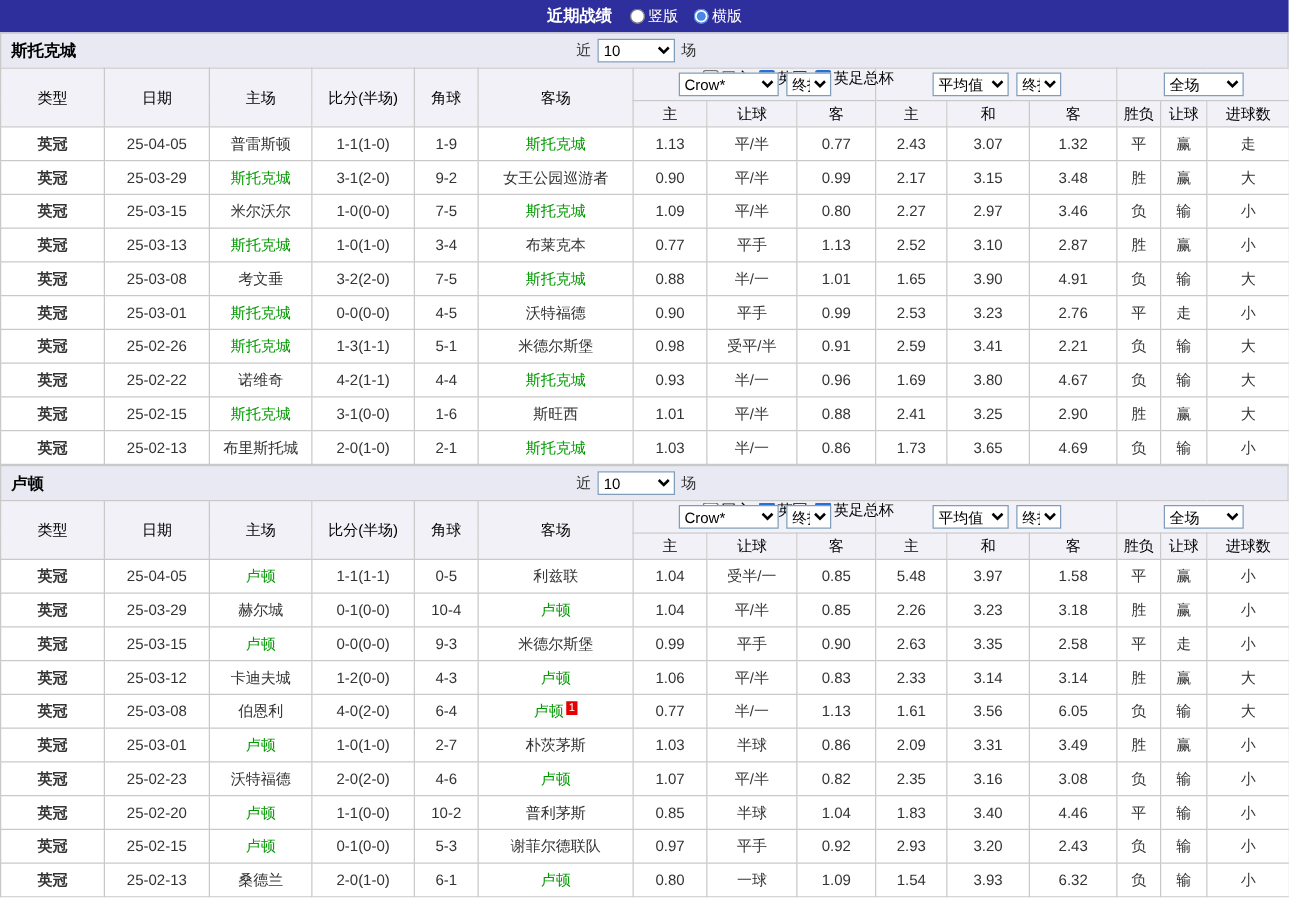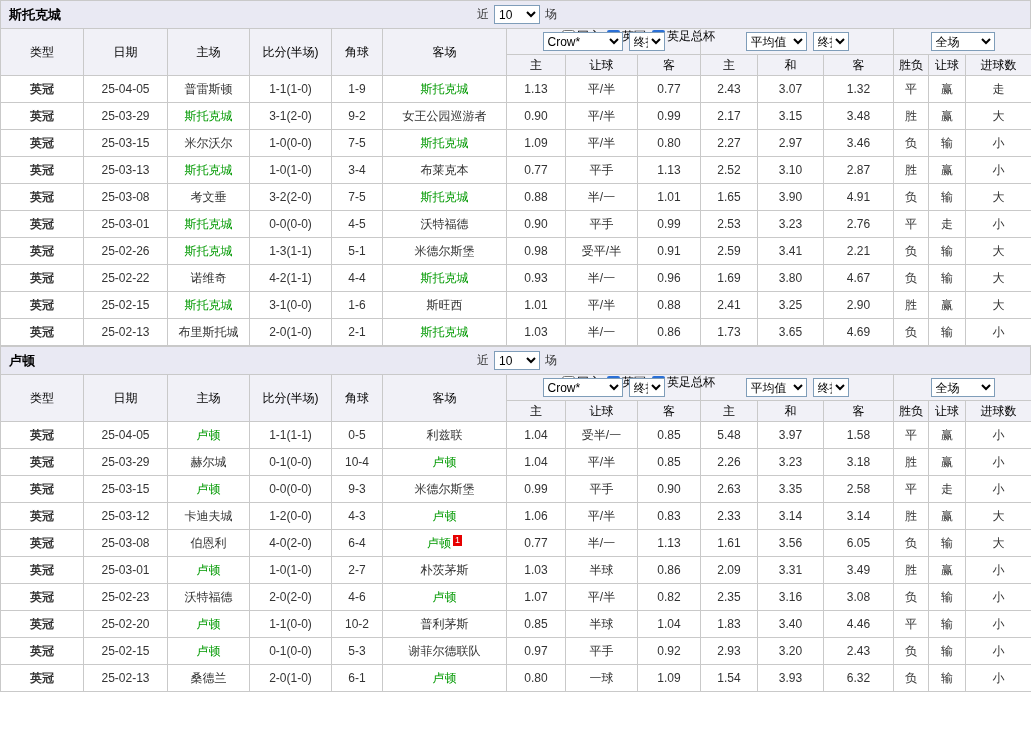--- a/index.html
+++ b/index.html
@@ -8,21 +8,21 @@
   .topbar-title{color:#fff;font-weight:bold;font-size:13px;}
   .radio-label{display:inline-flex;align-items:center;gap:3px;color:#fff;font-size:12px;cursor:pointer;}
   .radio-label input{width:12px;height:12px;accent-color:#4a86e8;margin:0;}
   .section-header{height:27px;background:#e9e9f3;border:1px solid #c9c9c9;border-bottom:none;display:flex;align-items:center;}
   .team-name{font-weight:bold;font-size:13px;color:#000;padding-left:8px;}
   .filter-bar{display:flex;align-items:center;gap:5px;margin-left:auto;margin-right:315px;}
   .cbs{display:inline-flex;align-items:center;gap:6px;margin-top:44px;}
   .cb-label{display:inline-flex;align-items:center;gap:2px;cursor:pointer;color:#000;}
   .cb-label input{width:13px;height:13px;accent-color:#2a6fd6;margin:0;}
   select{font-size:12px;height:19px;border:1px solid #7f9db9;background:#fff;font-family:inherit;color:#000;}
-  .count-select{width:46px;}
+  .count-select{width:62px;}
   .sel-src{width:80px;}
   .sel-src2{width:61px;}
   .sel-period{width:36px;margin-left:6px;}
   .sel-full{width:64px;}
   .match-table{width:1031px;border-collapse:collapse;table-layout:fixed;}
   .match-table th,.match-table td{border:1px solid #c9c9c9;text-align:center;padding:0;white-space:nowrap;overflow:hidden;}
   .match-table thead th{background:#f1f1f7;font-weight:400;color:#000;}
   .match-table thead tr:first-child th{height:25px;}
   .match-table thead tr:last-child th{height:20px;}
   .match-table tbody td{height:26px;background:#fff;color:#333;}
@@ -34,20 +34,33 @@
   td.green{color:#009900;}
   .card-badge{display:inline-block;background:#e60000;color:#fff;font-size:9px;line-height:11px;padding:0 2px;margin-left:2px;vertical-align:top;}
   .summary{height:25px;border:1px solid #c9c9c9;border-top:none;background:#fff;display:flex;align-items:center;justify-content:center;gap:5px;}
   .sum-record{color:#1414b8;}
   .sum-rates{color:#e60000;}
 </style>
 </head>
 <body>
 
 <div class="page">
+  <div class="topbar">
+    <span class="topbar-title">近期战绩</span>
+    <span class="radios" id="layout-radios" style="display:inline-flex;gap:12px;">
+        <label class="radio-label">
+          <input type="radio" name="layout" style="">
+          <span>竖版</span>
+        </label>
+        <label class="radio-label">
+          <input type="radio" name="layout" checked="" style="">
+          <span>横版</span>
+        </label>
+      </span>
+  </div>
   <div id="sections">
   <div class="section">
     <div class="section-header">
       <span class="team-name">斯托克城</span>
       <div class="filter-bar">
         <span>近</span>
         <select class="count-select"><option>10</option></select>
         <span>场</span>
         <span class="cbs">
               <label class="cb-label">

